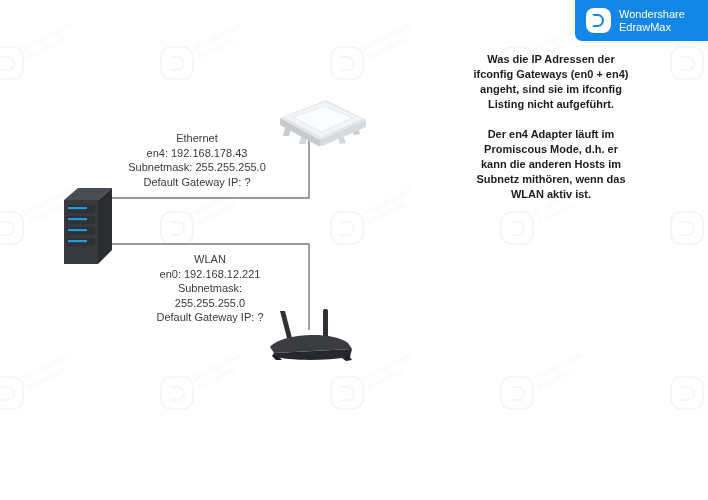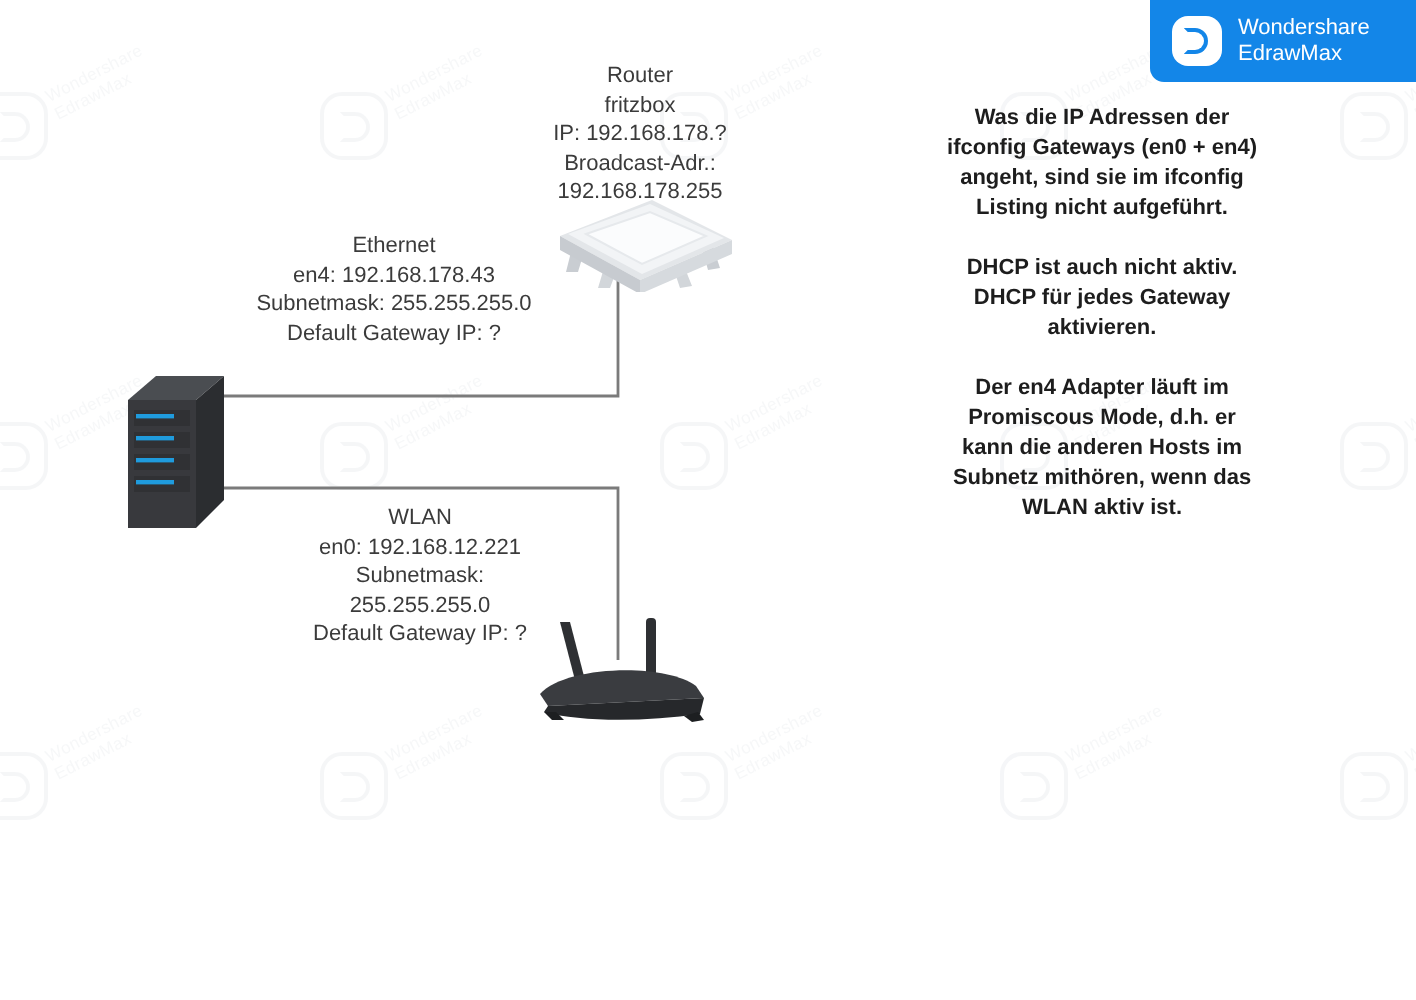--- a/index.html
+++ b/index.html
@@ -244,25 +244,20 @@
       <path d="M8 20 L48 42 L94 22 L54 2 Z" fill="#e3e6e9"></path>
       <path d="M8 20 L8 27 L48 49 L48 42 Z" fill="#c7cbd0"></path>
       <path d="M48 42 L48 49 L94 29 L94 22 Z" fill="#d6dade"></path>
 
       <path d="M12 19 L49 39 L90 21 L53 4 Z" fill="#f2f4f6"></path>
 
       <path d="M21 19 L49 34 L81 20 L53 8 Z" fill="#fbfcfd" stroke="#e6e9ec" stroke-width="1"></path>
     </svg>
   </div>
 
-  <div class="label" style="left:252px; top:31px; width:136px;">Router
-fritzbox
-IP: 192.168.178.?
-Broadcast-Adr.:
-192.168.178.255</div>
 
   <div class="device" style="left:62px; top:186px; width:52px; height:82px;">
     <svg width="52" height="82" viewBox="0 0 52 82">
 
       <path d="M2 14 L16 2 L50 2 L36 14 Z" fill="#4a4d51"></path>
 
       <path d="M36 14 L50 2 L50 64 L36 78 Z" fill="#2b2d30"></path>
 
       <rect x="2" y="14" width="34" height="64" fill="#38393d"></rect>
 
@@ -270,21 +265,21 @@
       <rect x="6" y="21" width="19" height="2.2" fill="#1f9bdd"></rect>
       <rect x="5" y="30" width="28" height="8" fill="#303134"></rect>
       <rect x="6" y="32" width="19" height="2.2" fill="#1f9bdd"></rect>
       <rect x="5" y="41" width="28" height="8" fill="#303134"></rect>
       <rect x="6" y="43" width="19" height="2.2" fill="#1f9bdd"></rect>
       <rect x="5" y="52" width="28" height="8" fill="#303134"></rect>
       <rect x="6" y="54" width="19" height="2.2" fill="#1f9bdd"></rect>
     </svg>
   </div>
 
-  <div class="label" style="left:124px; top:116px; width:146px;">Ethernet
+  <div class="label" style="left:124px; top:131px; width:146px;">Ethernet
 en4: 192.168.178.43
 Subnetmask: 255.255.255.0
 Default Gateway IP: ?</div>
 
   <div class="label" style="left:144px; top:252px; width:132px;">WLAN
 en0: 192.168.12.221
 Subnetmask:
 255.255.255.0
 Default Gateway IP: ?</div>
 
@@ -300,21 +295,20 @@
 
       <path d="M10 53 L14 57 L20 57 L16 53 Z" fill="#1d1f21"></path>
       <path d="M80 55 L84 58 L90 57 L87 53 Z" fill="#1d1f21"></path>
     </svg>
   </div>
 
 
   <div class="notes">
     <div class="note">Was die IP Adressen der ifconfig Gateways (en0 + en4) angeht, sind sie im ifconfig
 Listing nicht aufgeführt.</div>
-    <div class="note">DHCP ist auch nicht aktiv. DHCP für jedes Gateway aktivieren.</div>
     <div class="note">Der en4 Adapter läuft im Promiscous Mode, d.h. er kann die anderen Hosts im Subnetz mithören, wenn das WLAN aktiv ist.</div>
   </div>
 
   <div class="badge">
     <div class="badge-icon"></div>
     <div class="badge-text"><span>Wondershare</span><br><span>EdrawMax</span></div>
   </div>
 
 </div>
 

